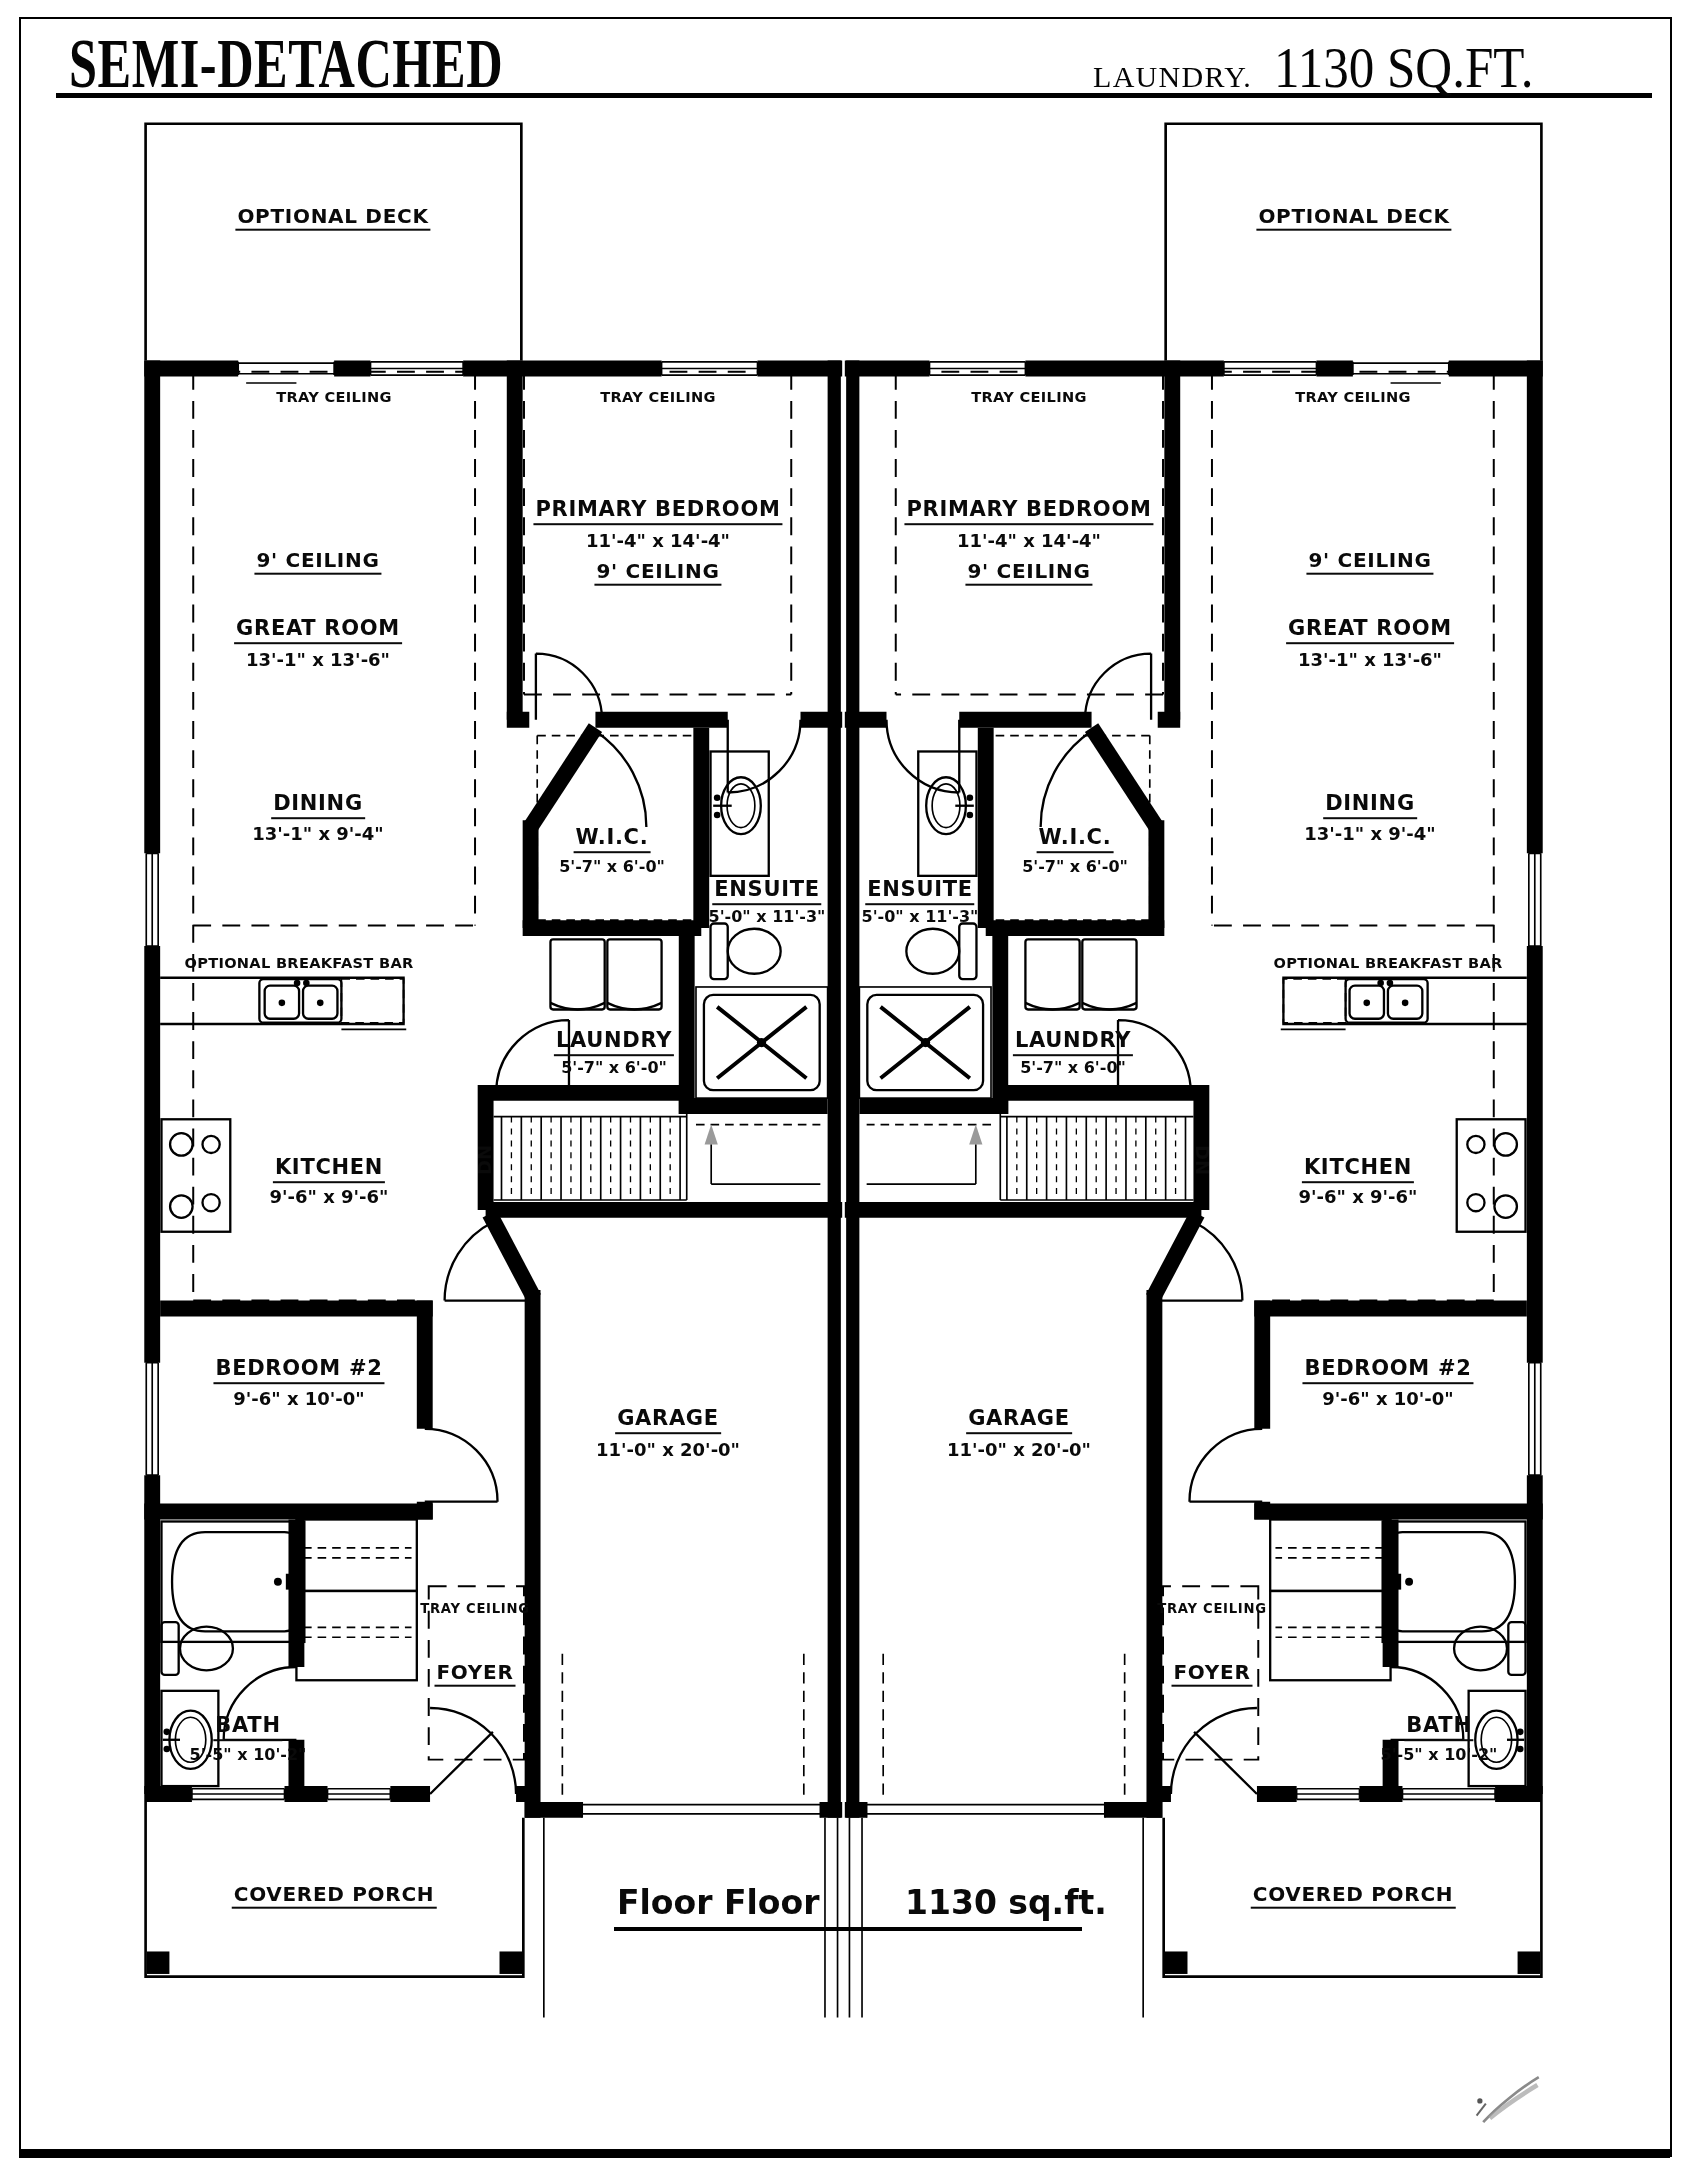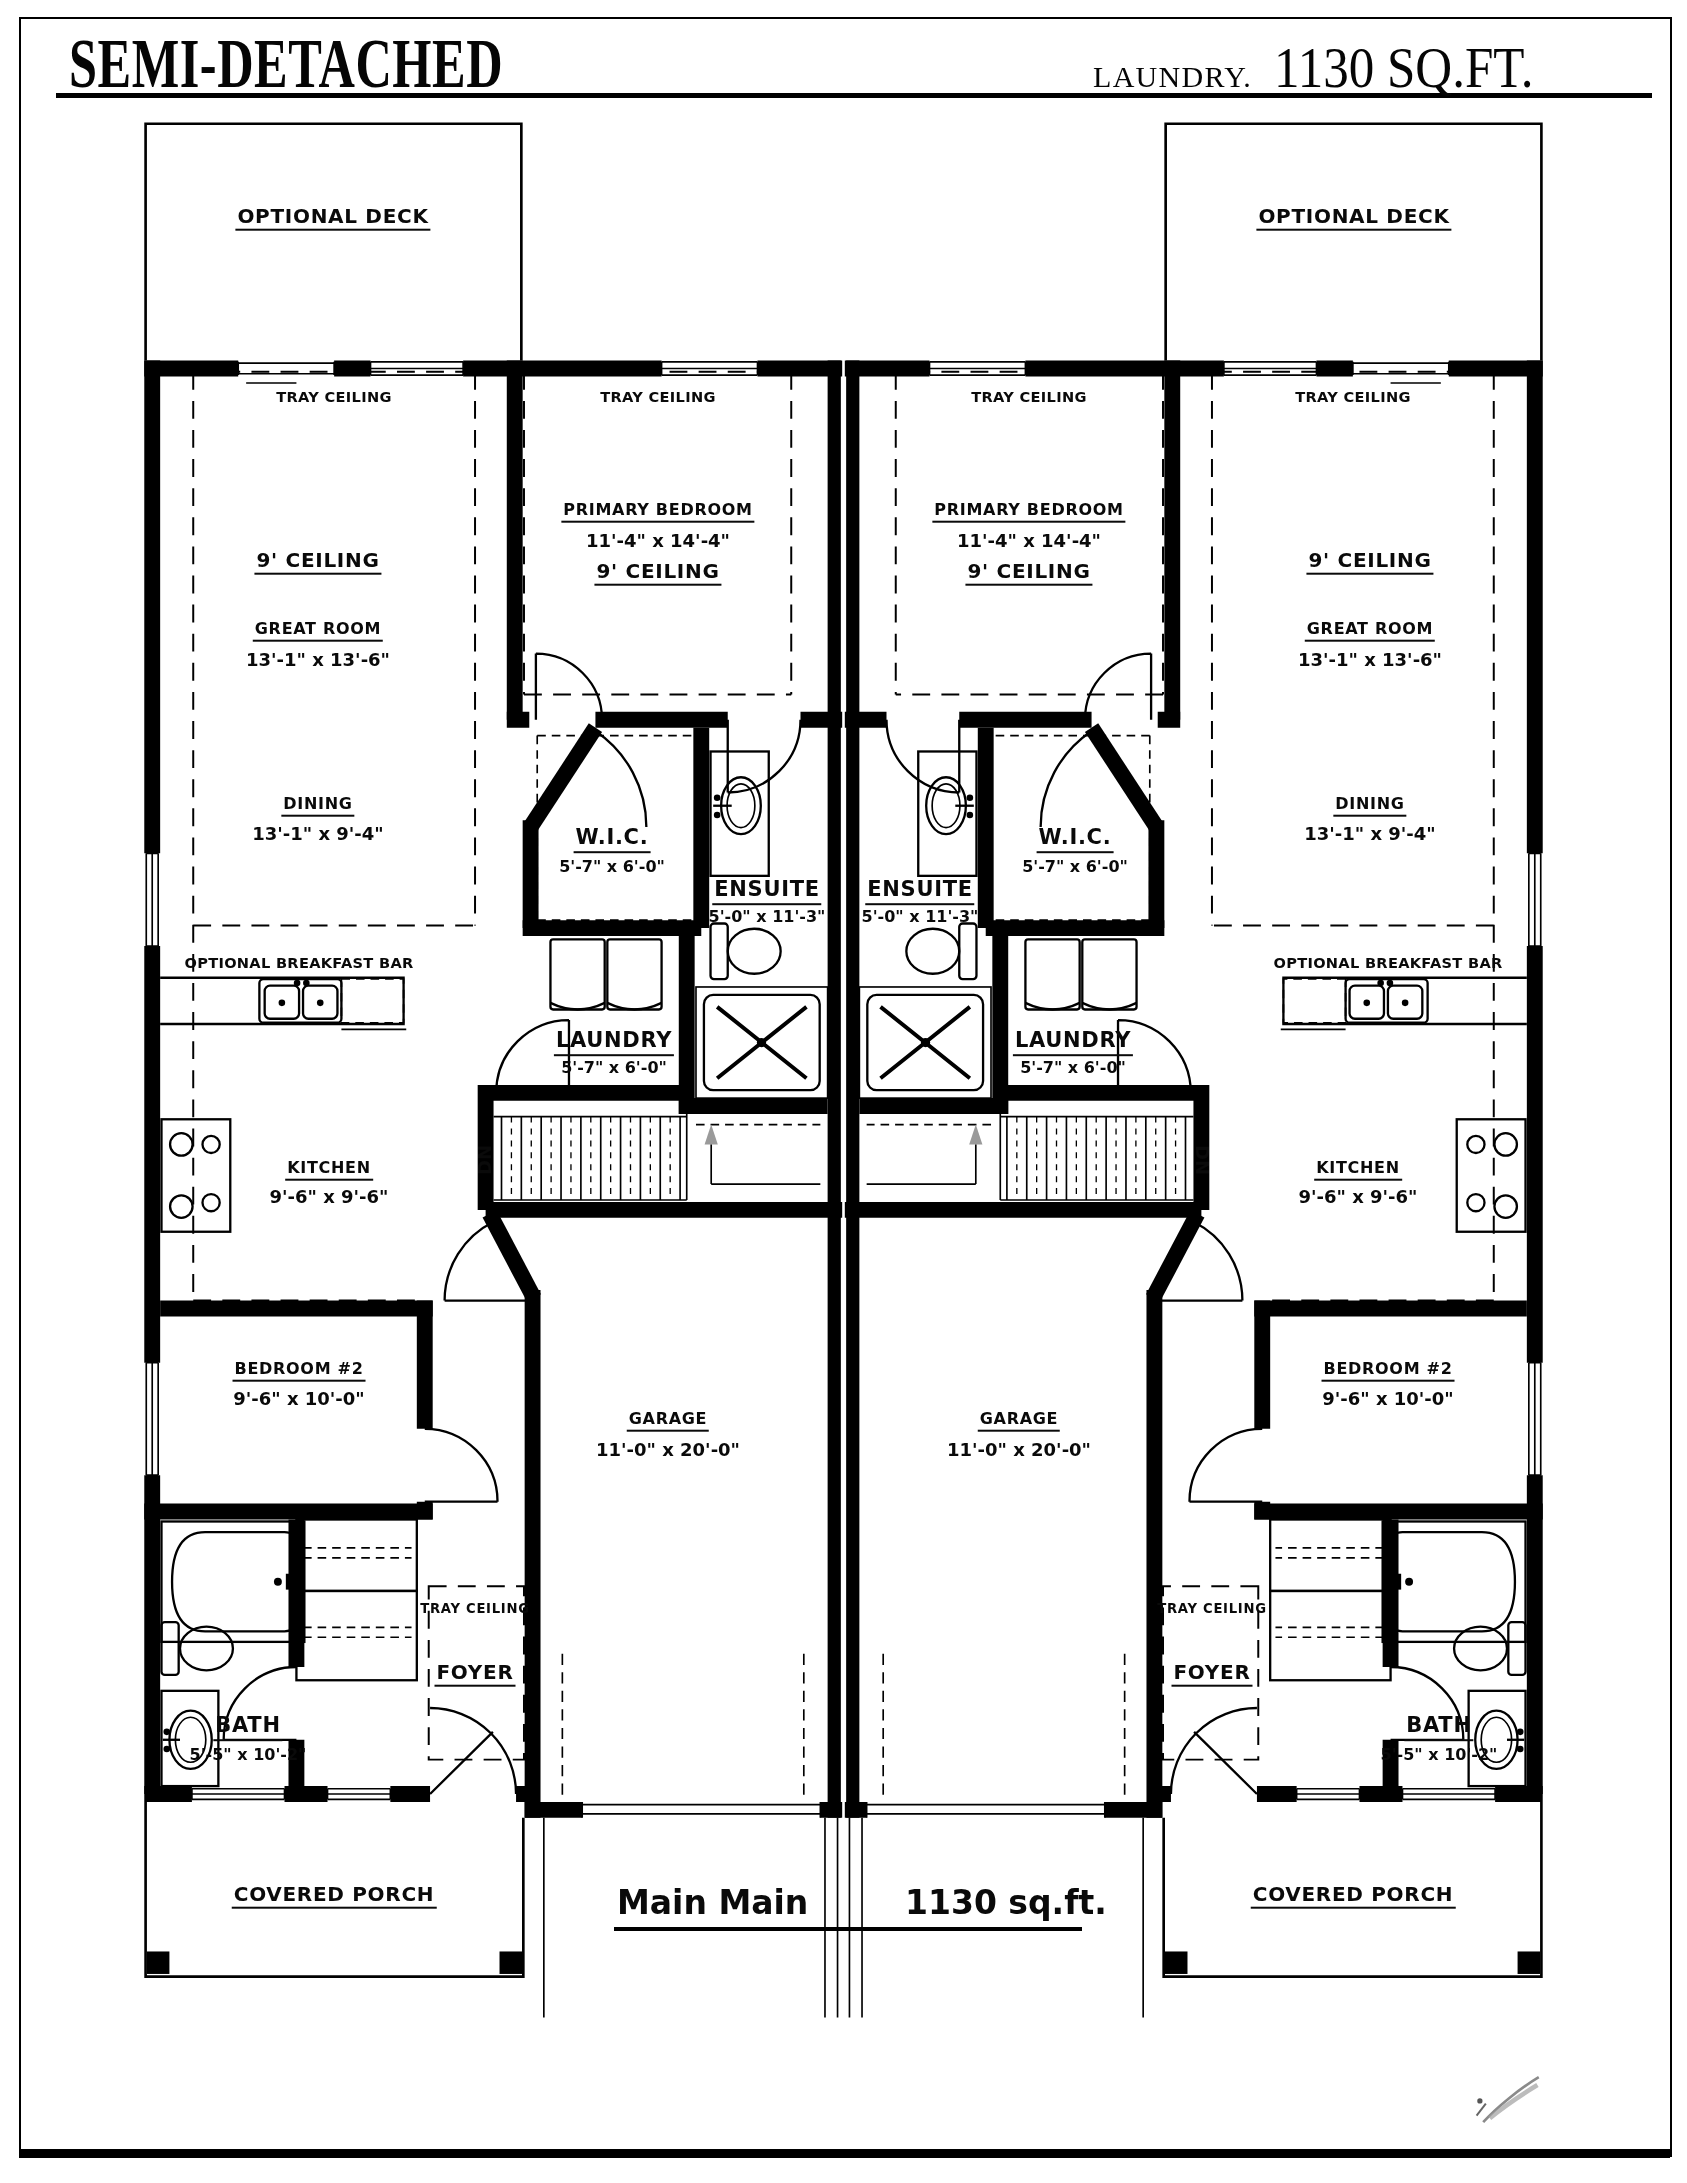--- a/index.html
+++ b/index.html
@@ -32,21 +32,21 @@
   
   .lbl{position:absolute;transform:translate(-50%,-50%);font-weight:bold;color:#0a0a0a;
        white-space:nowrap;text-align:center;letter-spacing:0.7px;line-height:1;}
   .u{border-bottom:2.6px solid #0a0a0a;padding:0 2px 2.6px 2px;}
   .s20{font-size:13.2px;}
   .s22{font-size:14.6px;letter-spacing:0.3px;}
   .s24{font-size:16px;letter-spacing:0;}
   .s26{font-size:18px;letter-spacing:0;}
   .s30{font-size:20px;}
   .s32{font-size:21px;}
-  .s34{font-size:16px;}
+  .s34{font-size:21px;}
   .rotL{transform:translate(-50%,-50%) rotate(-90deg);}
   .rotR{transform:translate(-50%,-50%) rotate(90deg);}
   
   #ftr-floor{position:absolute;left:617px;top:1883px;font-size:33px;font-weight:bold;color:#0a0a0a;}
   #ftr-area{position:absolute;left:905px;top:1883px;font-size:33px;font-weight:bold;color:#0a0a0a;}
   #ftr-underline{position:absolute;left:614px;top:1927px;width:468px;height:4px;background:#000;}
 </style>
 </head>
 <body>
 
@@ -281,18 +281,18 @@
   <div class="lbl s24" style="left:1439px;top:1755px">5'-5" x 10'-2"</div>
 
   <div class="lbl s20" style="left:475px;top:1609px">TRAY CEILING</div>
   <div class="lbl s20" style="left:1212px;top:1609px">TRAY CEILING</div>
   <div class="lbl s30 u" style="left:475px;top:1674px">FOYER</div>
   <div class="lbl s30 u" style="left:1212px;top:1674px">FOYER</div>
 
   <div class="lbl s30 u" style="left:334px;top:1896px">COVERED PORCH</div>
   <div class="lbl s30 u" style="left:1353px;top:1896px">COVERED PORCH</div>
 
-  <div id="ftr-floor">Main Main</div>
+  <div id="ftr-floor">Floor Floor</div>
   <div id="ftr-area">1130 sq.ft.</div>
   <div id="ftr-underline"></div>
 
 </div>
 
 
 </body></html>

